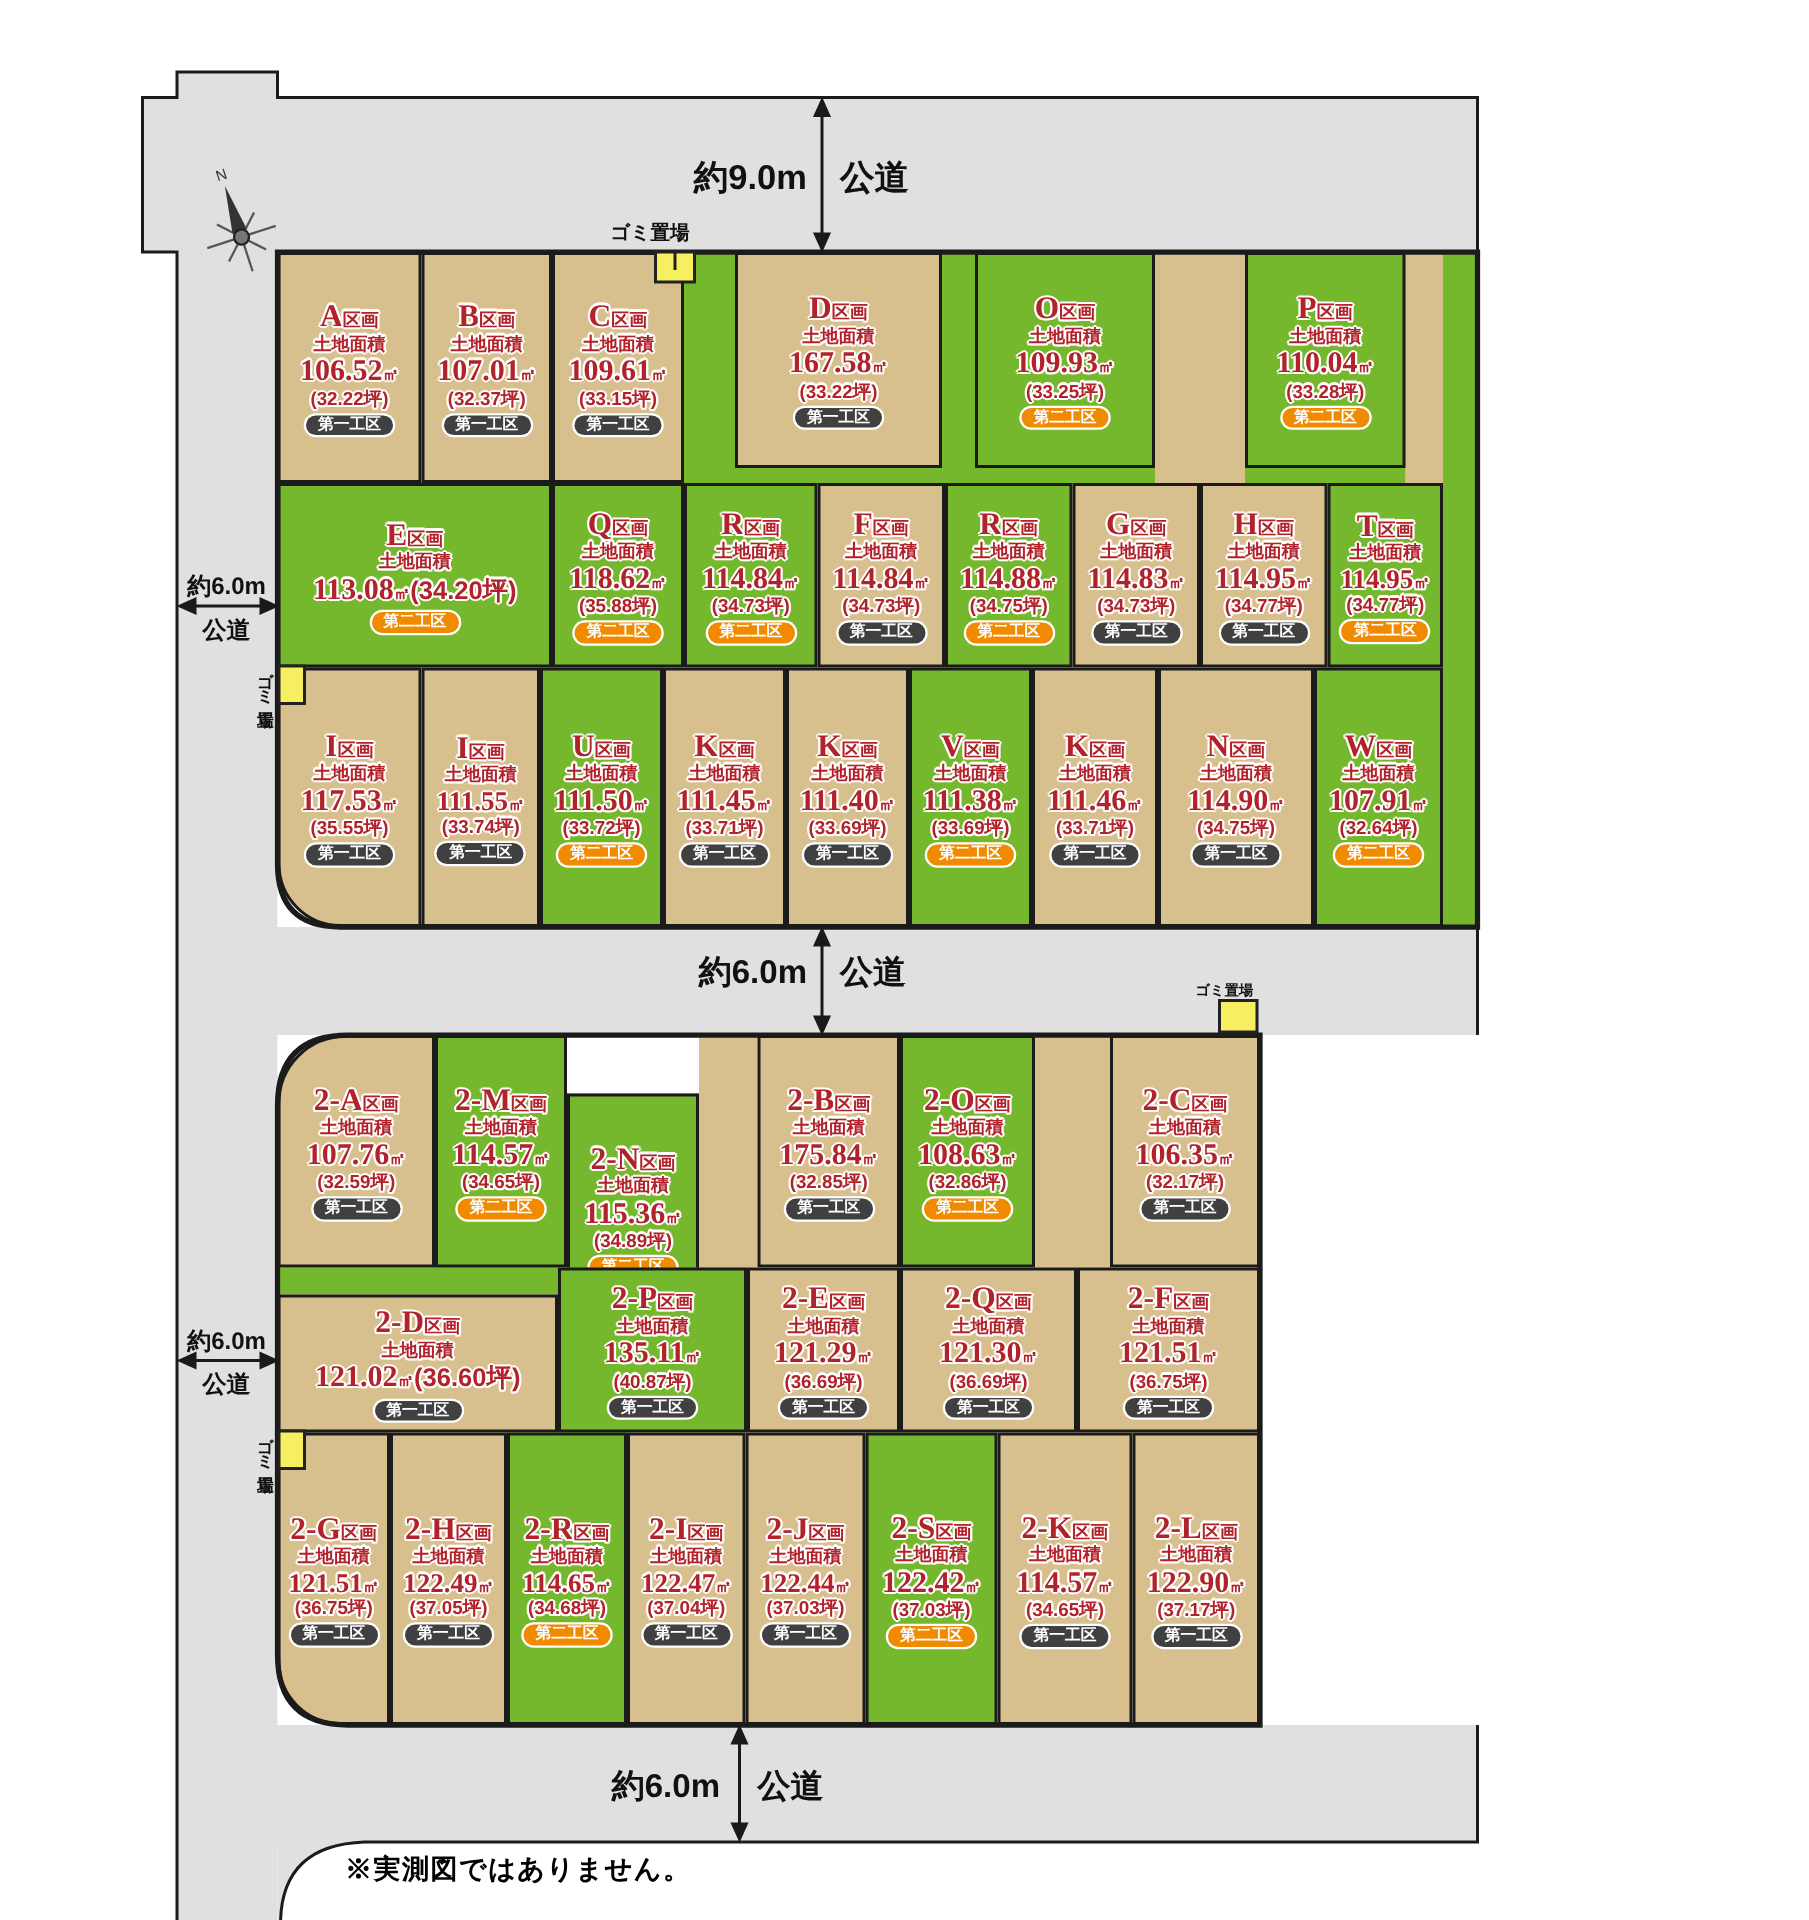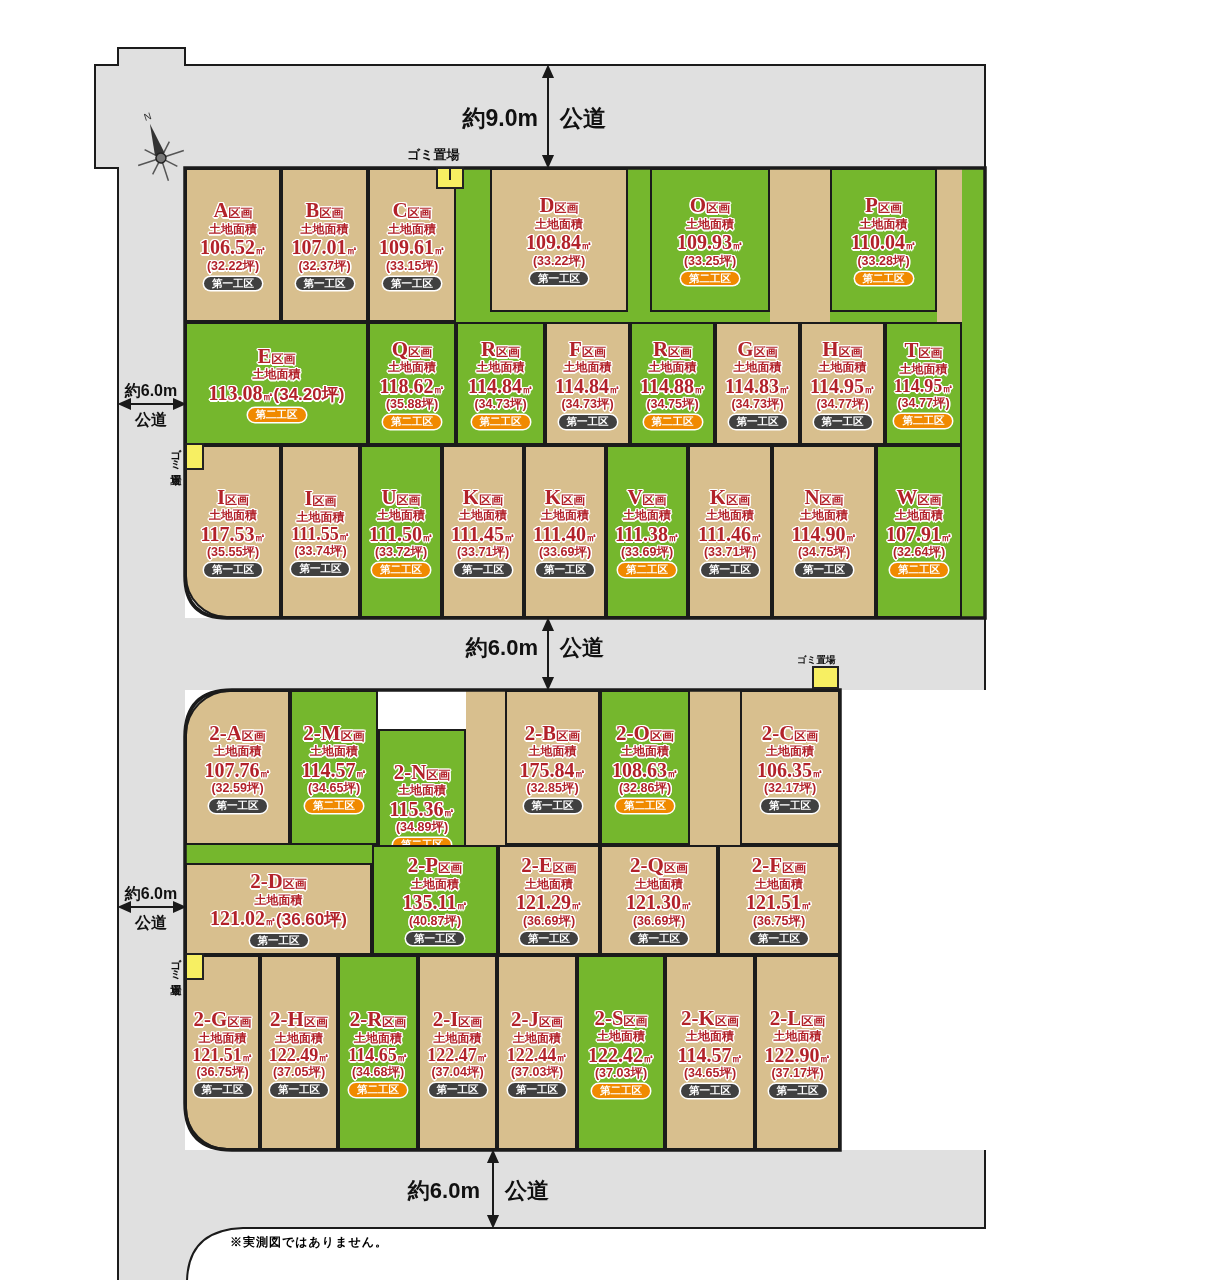--- a/index.html
+++ b/index.html
@@ -26,21 +26,21 @@
   .nw .sq .n{font-size:18px;}
   .bd{display:inline-block;margin-top:3px;padding:1px 8px;border-radius:10px;
       font-size:10.5px;font-weight:bold;color:#fff;text-shadow:none;
       box-shadow:0 0 0 1.5px #fff;}
   .bd.first{background:#404040;}
   .bd.second{background:#f08a00;}
   .roadlabel{position:absolute;color:#111;font-size:23px;white-space:nowrap;font-weight:bold;}
   .roadlabel.small{font-size:16px;}
   .vtext{writing-mode:vertical-rl;text-orientation:upright;}
   .gomi{position:absolute;color:#111;font-weight:bold;}
-  #note{position:absolute;left:230px;top:1234px;font-size:12px;font-weight:bold;color:#000;letter-spacing:1px;}
+  #note{position:absolute;left:230px;top:1234px;font-size:18px;font-weight:bold;color:#000;letter-spacing:1px;}
 </style>
 </head>
 <body>
 
 <div id="canvas">
 
   <svg width="1206" height="1280">
     <rect x="118" y="48" width="67" height="1232" fill="#e0e0e0"></rect>
     <rect x="95" y="65" width="890" height="103" fill="#e0e0e0"></rect>
     <rect x="118" y="618" width="867" height="72" fill="#e0e0e0"></rect>
@@ -63,21 +63,21 @@
       <div class="cell tan" style="left: 185px; top: 168px; width: 96px; height: 154px;">
         <div class="pl"><div class="nm"><span class="lt">A</span><span class="sf">区画</span></div><div class="ar">土地面積</div><div class="sq"><span class="n">106.52</span><span class="u">㎡</span></div><div class="tb">(32.22坪)</div><div class="bd first">第一工区</div></div>
       </div>
       <div class="cell tan" style="left: 281px; top: 168px; width: 87px; height: 154px;">
         <div class="pl"><div class="nm"><span class="lt">B</span><span class="sf">区画</span></div><div class="ar">土地面積</div><div class="sq"><span class="n">107.01</span><span class="u">㎡</span></div><div class="tb">(32.37坪)</div><div class="bd first">第一工区</div></div>
       </div>
       <div class="cell tan" style="left: 368px; top: 168px; width: 88px; height: 154px;">
         <div class="pl"><div class="nm"><span class="lt">C</span><span class="sf">区画</span></div><div class="ar">土地面積</div><div class="sq"><span class="n">109.61</span><span class="u">㎡</span></div><div class="tb">(33.15坪)</div><div class="bd first">第一工区</div></div>
       </div>
       <div class="cell tan" style="left: 490px; top: 168px; width: 138px; height: 144px;">
-        <div class="pl"><div class="nm"><span class="lt">D</span><span class="sf">区画</span></div><div class="ar">土地面積</div><div class="sq"><span class="n">109.84</span><span class="u">㎡</span></div><div class="tb">(33.22坪)</div><div class="bd first">第一工区</div></div>
+        <div class="pl"><div class="nm"><span class="lt">D</span><span class="sf">区画</span></div><div class="ar">土地面積</div><div class="sq"><span class="n">167.58</span><span class="u">㎡</span></div><div class="tb">(33.22坪)</div><div class="bd first">第一工区</div></div>
       </div>
       <div class="cell green" style="left: 650px; top: 168px; width: 120px; height: 144px;">
         <div class="pl"><div class="nm"><span class="lt">O</span><span class="sf">区画</span></div><div class="ar">土地面積</div><div class="sq"><span class="n">109.93</span><span class="u">㎡</span></div><div class="tb">(33.25坪)</div><div class="bd second">第二工区</div></div>
       </div>
       <div class="cell green" style="left: 830px; top: 168px; width: 107px; height: 144px;">
         <div class="pl"><div class="nm"><span class="lt">P</span><span class="sf">区画</span></div><div class="ar">土地面積</div><div class="sq"><span class="n">110.04</span><span class="u">㎡</span></div><div class="tb">(33.28坪)</div><div class="bd second">第二工区</div></div>
       </div>
       <div class="cell green" style="left: 185px; top: 322px; width: 183px; height: 123px;">
         <div class="pl"><div class="nm"><span class="lt">E</span><span class="sf">区画</span></div><div class="ar">土地面積</div><div class="sq"><span class="n">113.08</span><span class="u">㎡</span><span class="ti">(34.20坪)</span></div><div class="bd second">第二工区</div></div>
       </div>

